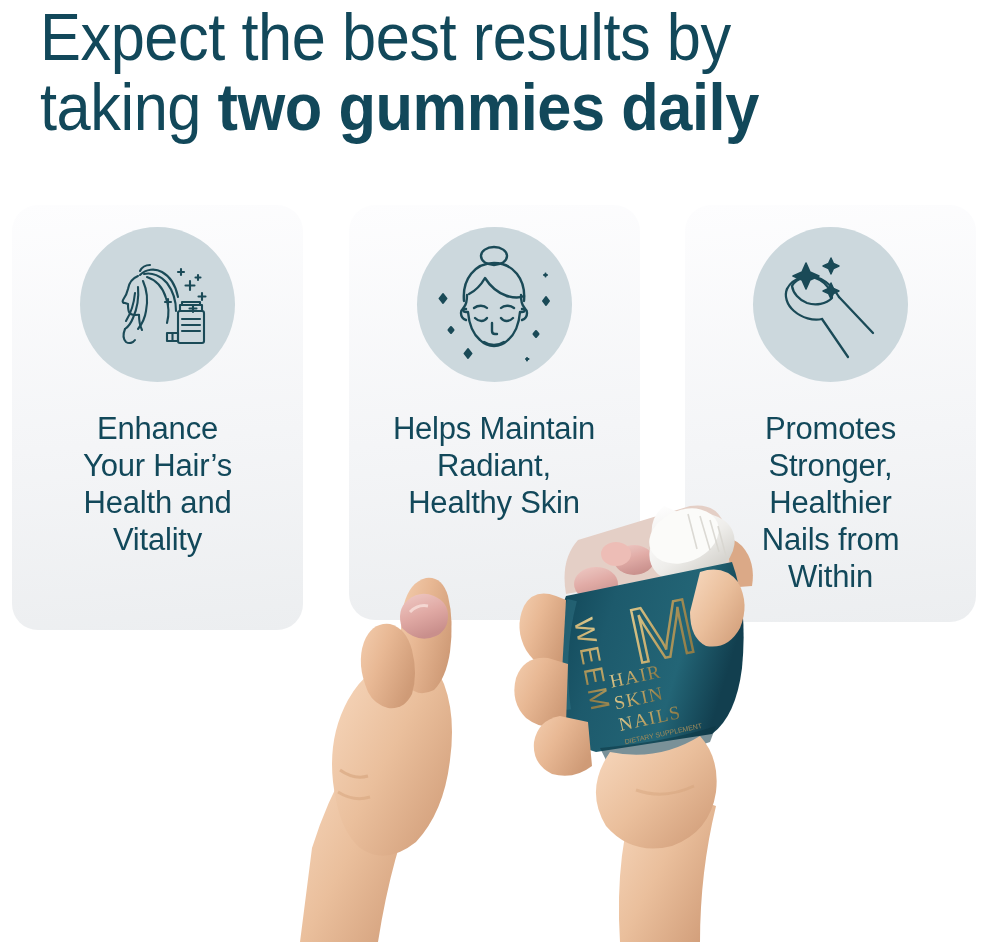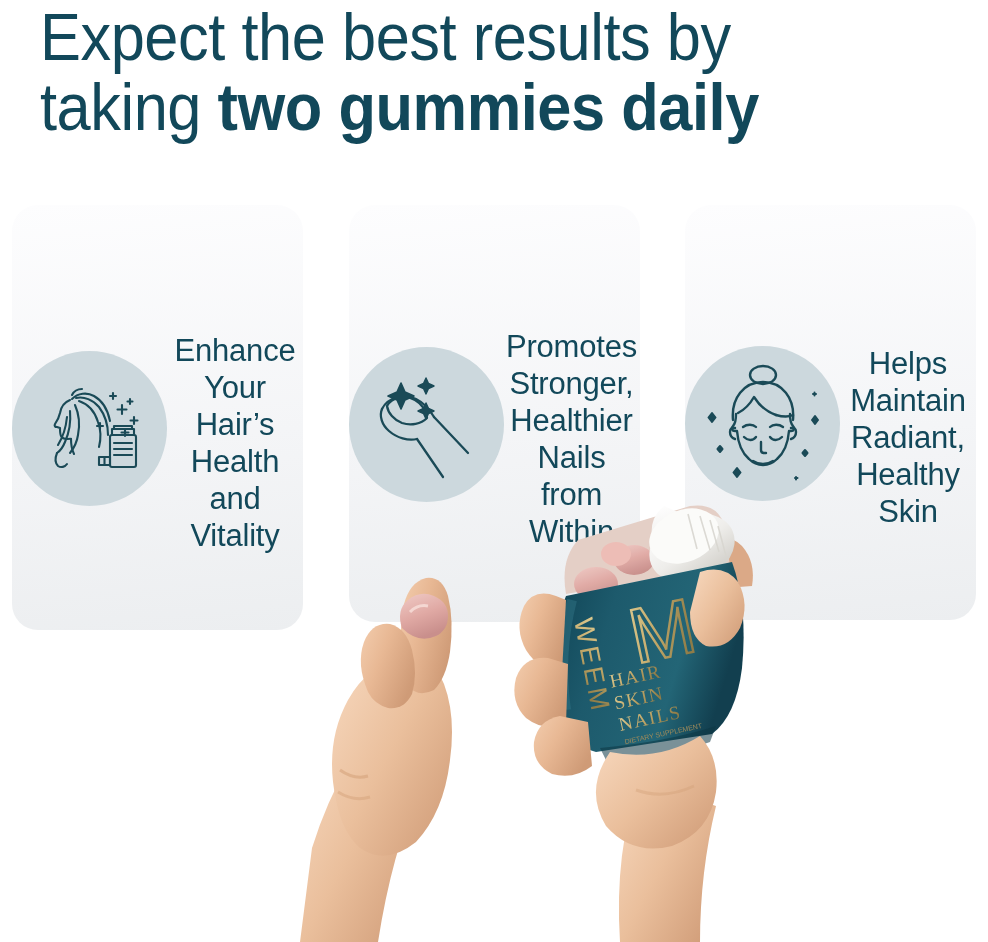--- a/index.html
+++ b/index.html
@@ -42,21 +42,21 @@
     width: 964px;
     display: flex;
     justify-content: space-between;
     align-items: flex-start;
   }
   .card {
     width: 291px;
     border-radius: 26px;
     background: linear-gradient(175deg, #fdfdfe 0%, #f4f5f7 55%, #eceef0 100%);
     display: flex;
-    flex-direction: row;
+    flex-direction: column;
     align-items: center;
     padding-top: 22px;
     box-sizing: border-box;
   }
   .card-1 { height: 425px; }
   .card-2 { height: 415px; }
   .card-3 { height: 417px; }
 
   .icon-circle {
     width: 155px;
@@ -131,44 +131,20 @@
         <path d="M88 64v-3h18v3"></path>
         <path d="M88 78h18M88 84h18M88 90h18"></path>
         <path d="M73 92h11v8H73z"></path>
         <path d="M78.5 92v8"></path>
       </svg>
     </div>
     <div class="card-title">Enhance
 Your Hair’s
 Health and
 Vitality</div>
-  </div>
-
-  <div class="card card-3">
-    <div class="icon-circle">
-      <svg width="128" height="128" viewBox="0 0 128 128" fill="none" stroke="#1a4a57" stroke-width="2.3" stroke-linecap="round" stroke-linejoin="round">
-
-        <path d="M20 48c6-12 22-16 34-10 8 4 14 11 18 18"></path>
-        <path d="M20 48c-3 7 0 16 7 22 8 7 19 10 28 8"></path>
-
-        <path d="M25 45c5-9 18-12 28-6 7 4 11 11 12 18-6 6-16 8-25 5-8-3-14-10-15-17z"></path>
-
-        <path d="M72 56l34 36"></path>
-        <path d="M55 78l26 38"></path>
-
-        <path d="M39 22l4 9 9 4-9 4-4 9-4-9-9-4 9-4z" fill="#1a4a57" stroke-width="1.6"></path>
-        <path d="M64 17l2.5 5.5L72 25l-5.5 2.5L64 33l-2.5-5.5L56 25l5.5-2.5z" fill="#1a4a57" stroke-width="1.4"></path>
-        <path d="M64 42l2.5 5.5L72 50l-5.5 2.5L64 58l-2.5-5.5L56 50l5.5-2.5z" fill="#1a4a57" stroke-width="1.4"></path>
-      </svg>
-    </div>
-    <div class="card-title">Promotes
-Stronger,
-Healthier
-Nails from
-Within</div>
   </div>
 
   <div class="card card-2">
     <div class="icon-circle">
       <svg width="132" height="132" viewBox="0 0 132 132" fill="none" stroke="#1a4a57" stroke-width="2.4" stroke-linecap="round" stroke-linejoin="round">
 
         <ellipse cx="66" cy="17" rx="13" ry="9"></ellipse>
 
         <path d="M36 62c-2-22 11-38 30-38s32 16 30 38"></path>
 
@@ -198,20 +174,44 @@
           <path d="M108 92l2.5 3-2.5 3-2.5-3z" fill="#1a4a57"></path>
           <path d="M116 36h3M117.5 34.5v3"></path>
           <path d="M98 120h2.5M99 119v2.5"></path>
         </g>
       </svg>
     </div>
     <div class="card-title">Helps Maintain
 Radiant,
 Healthy Skin</div>
   </div>
+
+  <div class="card card-3">
+    <div class="icon-circle">
+      <svg width="128" height="128" viewBox="0 0 128 128" fill="none" stroke="#1a4a57" stroke-width="2.3" stroke-linecap="round" stroke-linejoin="round">
+
+        <path d="M20 48c6-12 22-16 34-10 8 4 14 11 18 18"></path>
+        <path d="M20 48c-3 7 0 16 7 22 8 7 19 10 28 8"></path>
+
+        <path d="M25 45c5-9 18-12 28-6 7 4 11 11 12 18-6 6-16 8-25 5-8-3-14-10-15-17z"></path>
+
+        <path d="M72 56l34 36"></path>
+        <path d="M55 78l26 38"></path>
+
+        <path d="M39 22l4 9 9 4-9 4-4 9-4-9-9-4 9-4z" fill="#1a4a57" stroke-width="1.6"></path>
+        <path d="M64 17l2.5 5.5L72 25l-5.5 2.5L64 33l-2.5-5.5L56 25l5.5-2.5z" fill="#1a4a57" stroke-width="1.4"></path>
+        <path d="M64 42l2.5 5.5L72 50l-5.5 2.5L64 58l-2.5-5.5L56 50l5.5-2.5z" fill="#1a4a57" stroke-width="1.4"></path>
+      </svg>
+    </div>
+    <div class="card-title">Promotes
+Stronger,
+Healthier
+Nails from
+Within</div>
+  </div>
 </div>
 
 <svg class="photo" viewBox="0 0 988 942">
   <defs>
     <linearGradient id="skinA" x1="0" y1="0" x2="1" y2="0.6">
       <stop offset="0%" stop-color="#f3cdae"></stop>
       <stop offset="45%" stop-color="#e8b894"></stop>
       <stop offset="100%" stop-color="#cf9b77"></stop>
     </linearGradient>
     <linearGradient id="skinB" x1="0.1" y1="0" x2="1" y2="0.8">

